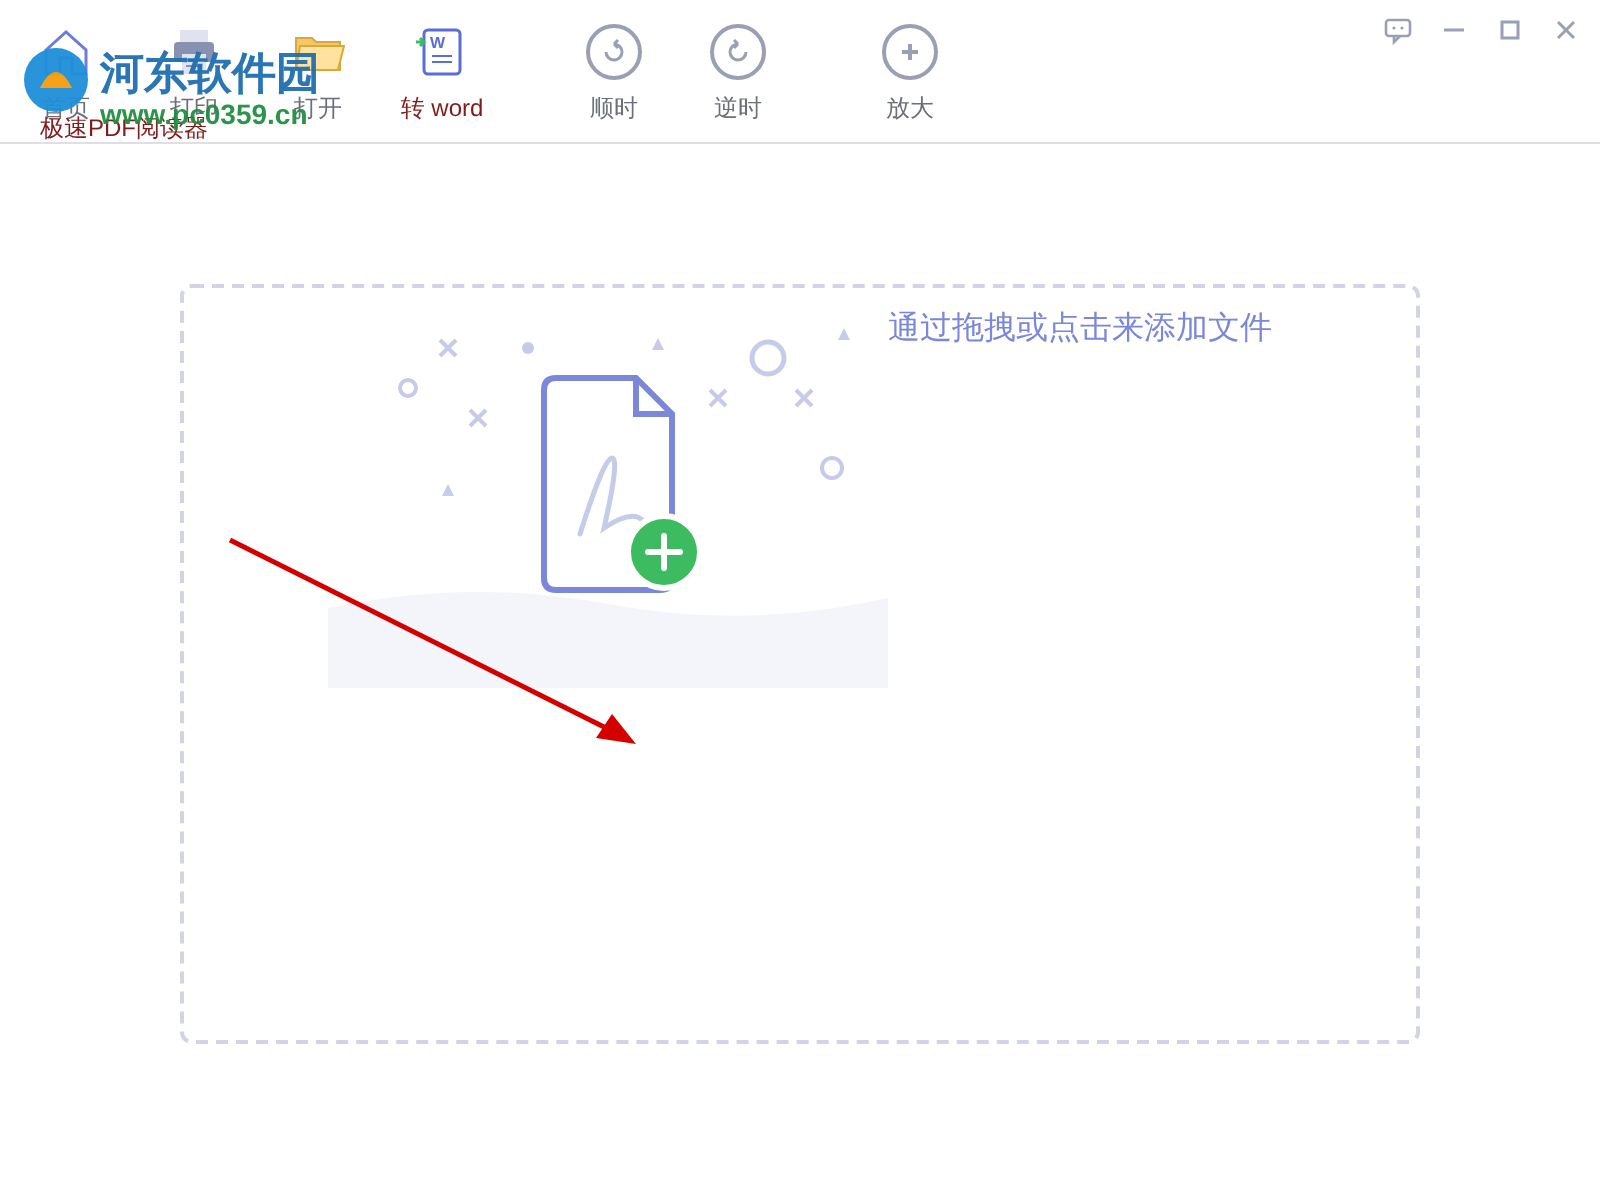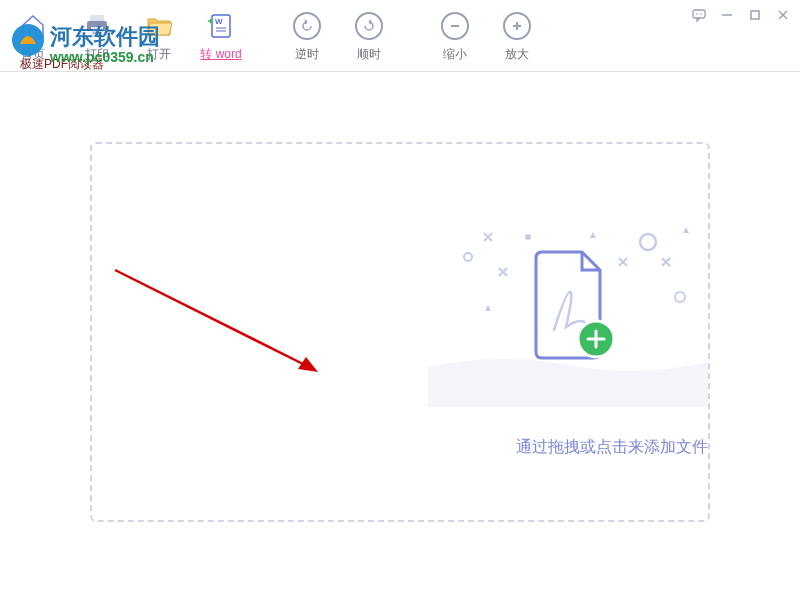--- a/index.html
+++ b/index.html
@@ -34,21 +34,21 @@
       height: 32px;
       display: flex;
       align-items: center;
       justify-content: center;
       margin-bottom: 4px;
     }
     .tool-label {
       font-size: 12px;
       color: #6b6f7a;
     }
-    .tool-item.active .tool-label { color: #ec4899; text-decoration: underline; }
+    .tool-item.active .tool-label { color: #7f1d1d; }
     .window-ctrls {
       position: absolute;
       right: 8px;
       top: 6px;
       display: flex;
       gap: 10px;
       align-items: center;
     }
     .win-btn {
       width: 18px;
@@ -65,22 +65,22 @@
       display: flex;
       justify-content: center;
       position: relative;
     }
     .dropzone {
       width: 620px;
       height: 380px;
       border: 2px dashed #d0d4e4;
       border-radius: 6px;
       display: flex;
-      flex-direction: column;
-      align-items: flex-end;
+      flex-direction: row;
+      align-items: flex-start;
       justify-content: center;
       cursor: pointer;
       position: relative;
     }
     .drop-illustration {
       width: 280px;
       height: 200px;
       position: relative;
       margin-bottom: 20px;
     }
@@ -164,47 +164,37 @@
           <path d="M2 10 L6 10 M4 8 L6 10 L4 12" fill="none" stroke="#3dbb61" stroke-width="1.5"></path>
         </svg>
     </div>
     <span class="tool-label">转 word</span>
   </div>
   <div class="tool-gap"></div>
   <div class="tool-item">
     <div class="tool-icon">
       <div class="circle-btn">
           <svg width="16" height="16" viewBox="0 0 16 16">
+            <path d="M4 8 A4 4 0 1 0 8 4 M8 4 L10 2 M8 4 L10 6" fill="none" stroke="#9aa0b4" stroke-width="1.5"></path>
+          </svg>
+        </div>
+    </div>
+    <span class="tool-label">顺时</span>
+  </div>
+  <div class="tool-item">
+    <div class="tool-icon">
+      <div class="circle-btn">
+          <svg width="16" height="16" viewBox="0 0 16 16">
             <path d="M12 8 A4 4 0 1 1 8 4 M8 4 L6 2 M8 4 L6 6" fill="none" stroke="#9aa0b4" stroke-width="1.5"></path>
           </svg>
         </div>
     </div>
     <span class="tool-label">逆时</span>
   </div>
-  <div class="tool-item">
-    <div class="tool-icon">
-      <div class="circle-btn">
-          <svg width="16" height="16" viewBox="0 0 16 16">
-            <path d="M4 8 A4 4 0 1 0 8 4 M8 4 L10 2 M8 4 L10 6" fill="none" stroke="#9aa0b4" stroke-width="1.5"></path>
-          </svg>
-        </div>
-    </div>
-    <span class="tool-label">顺时</span>
-  </div>
   <div class="tool-gap"></div>
-  <div class="tool-item">
-    <div class="tool-icon">
-      <div class="circle-btn">
-          <svg width="14" height="14" viewBox="0 0 14 14">
-            <line x1="3" y1="7" x2="11" y2="7" stroke="#9aa0b4" stroke-width="2"></line>
-          </svg>
-        </div>
-    </div>
-    <span class="tool-label">缩小</span>
-  </div>
   <div class="tool-item">
     <div class="tool-icon">
       <div class="circle-btn">
           <svg width="14" height="14" viewBox="0 0 14 14">
             <line x1="3" y1="7" x2="11" y2="7" stroke="#9aa0b4" stroke-width="2"></line>
             <line x1="7" y1="3" x2="7" y2="11" stroke="#9aa0b4" stroke-width="2"></line>
           </svg>
         </div>
     </div>
     <span class="tool-label">放大</span>

